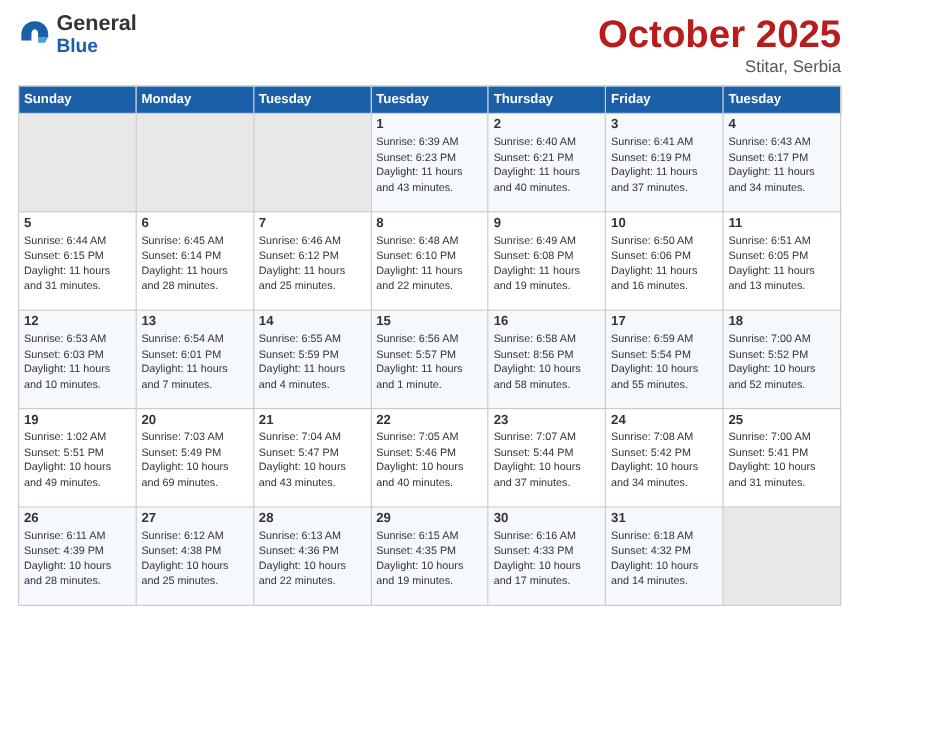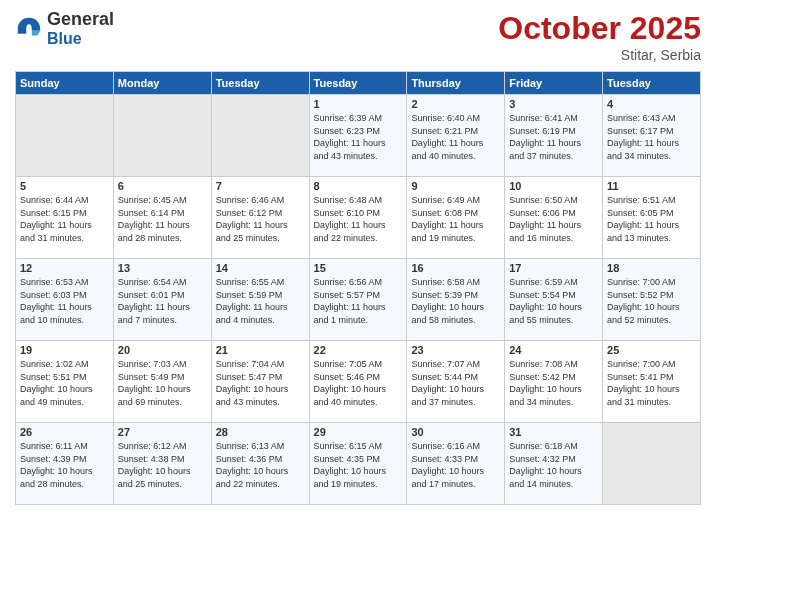--- a/index.html
+++ b/index.html
@@ -242,21 +242,21 @@
           <td>
             <div class="day-number">15</div>
             <div class="day-info">Sunrise: 6:56 AM</div>
             <div class="day-info">Sunset: 5:57 PM</div>
             <div class="day-info">Daylight: 11 hours</div>
             <div class="day-info">and 1 minute.</div>
           </td>
           <td>
             <div class="day-number">16</div>
             <div class="day-info">Sunrise: 6:58 AM</div>
-            <div class="day-info">Sunset: 5:39 PM</div>
+            <div class="day-info">Sunset: 8:56 PM</div>
             <div class="day-info">Daylight: 10 hours</div>
             <div class="day-info">and 58 minutes.</div>
           </td>
           <td>
             <div class="day-number">17</div>
             <div class="day-info">Sunrise: 6:59 AM</div>
             <div class="day-info">Sunset: 5:54 PM</div>
             <div class="day-info">Daylight: 10 hours</div>
             <div class="day-info">and 55 minutes.</div>
           </td>

